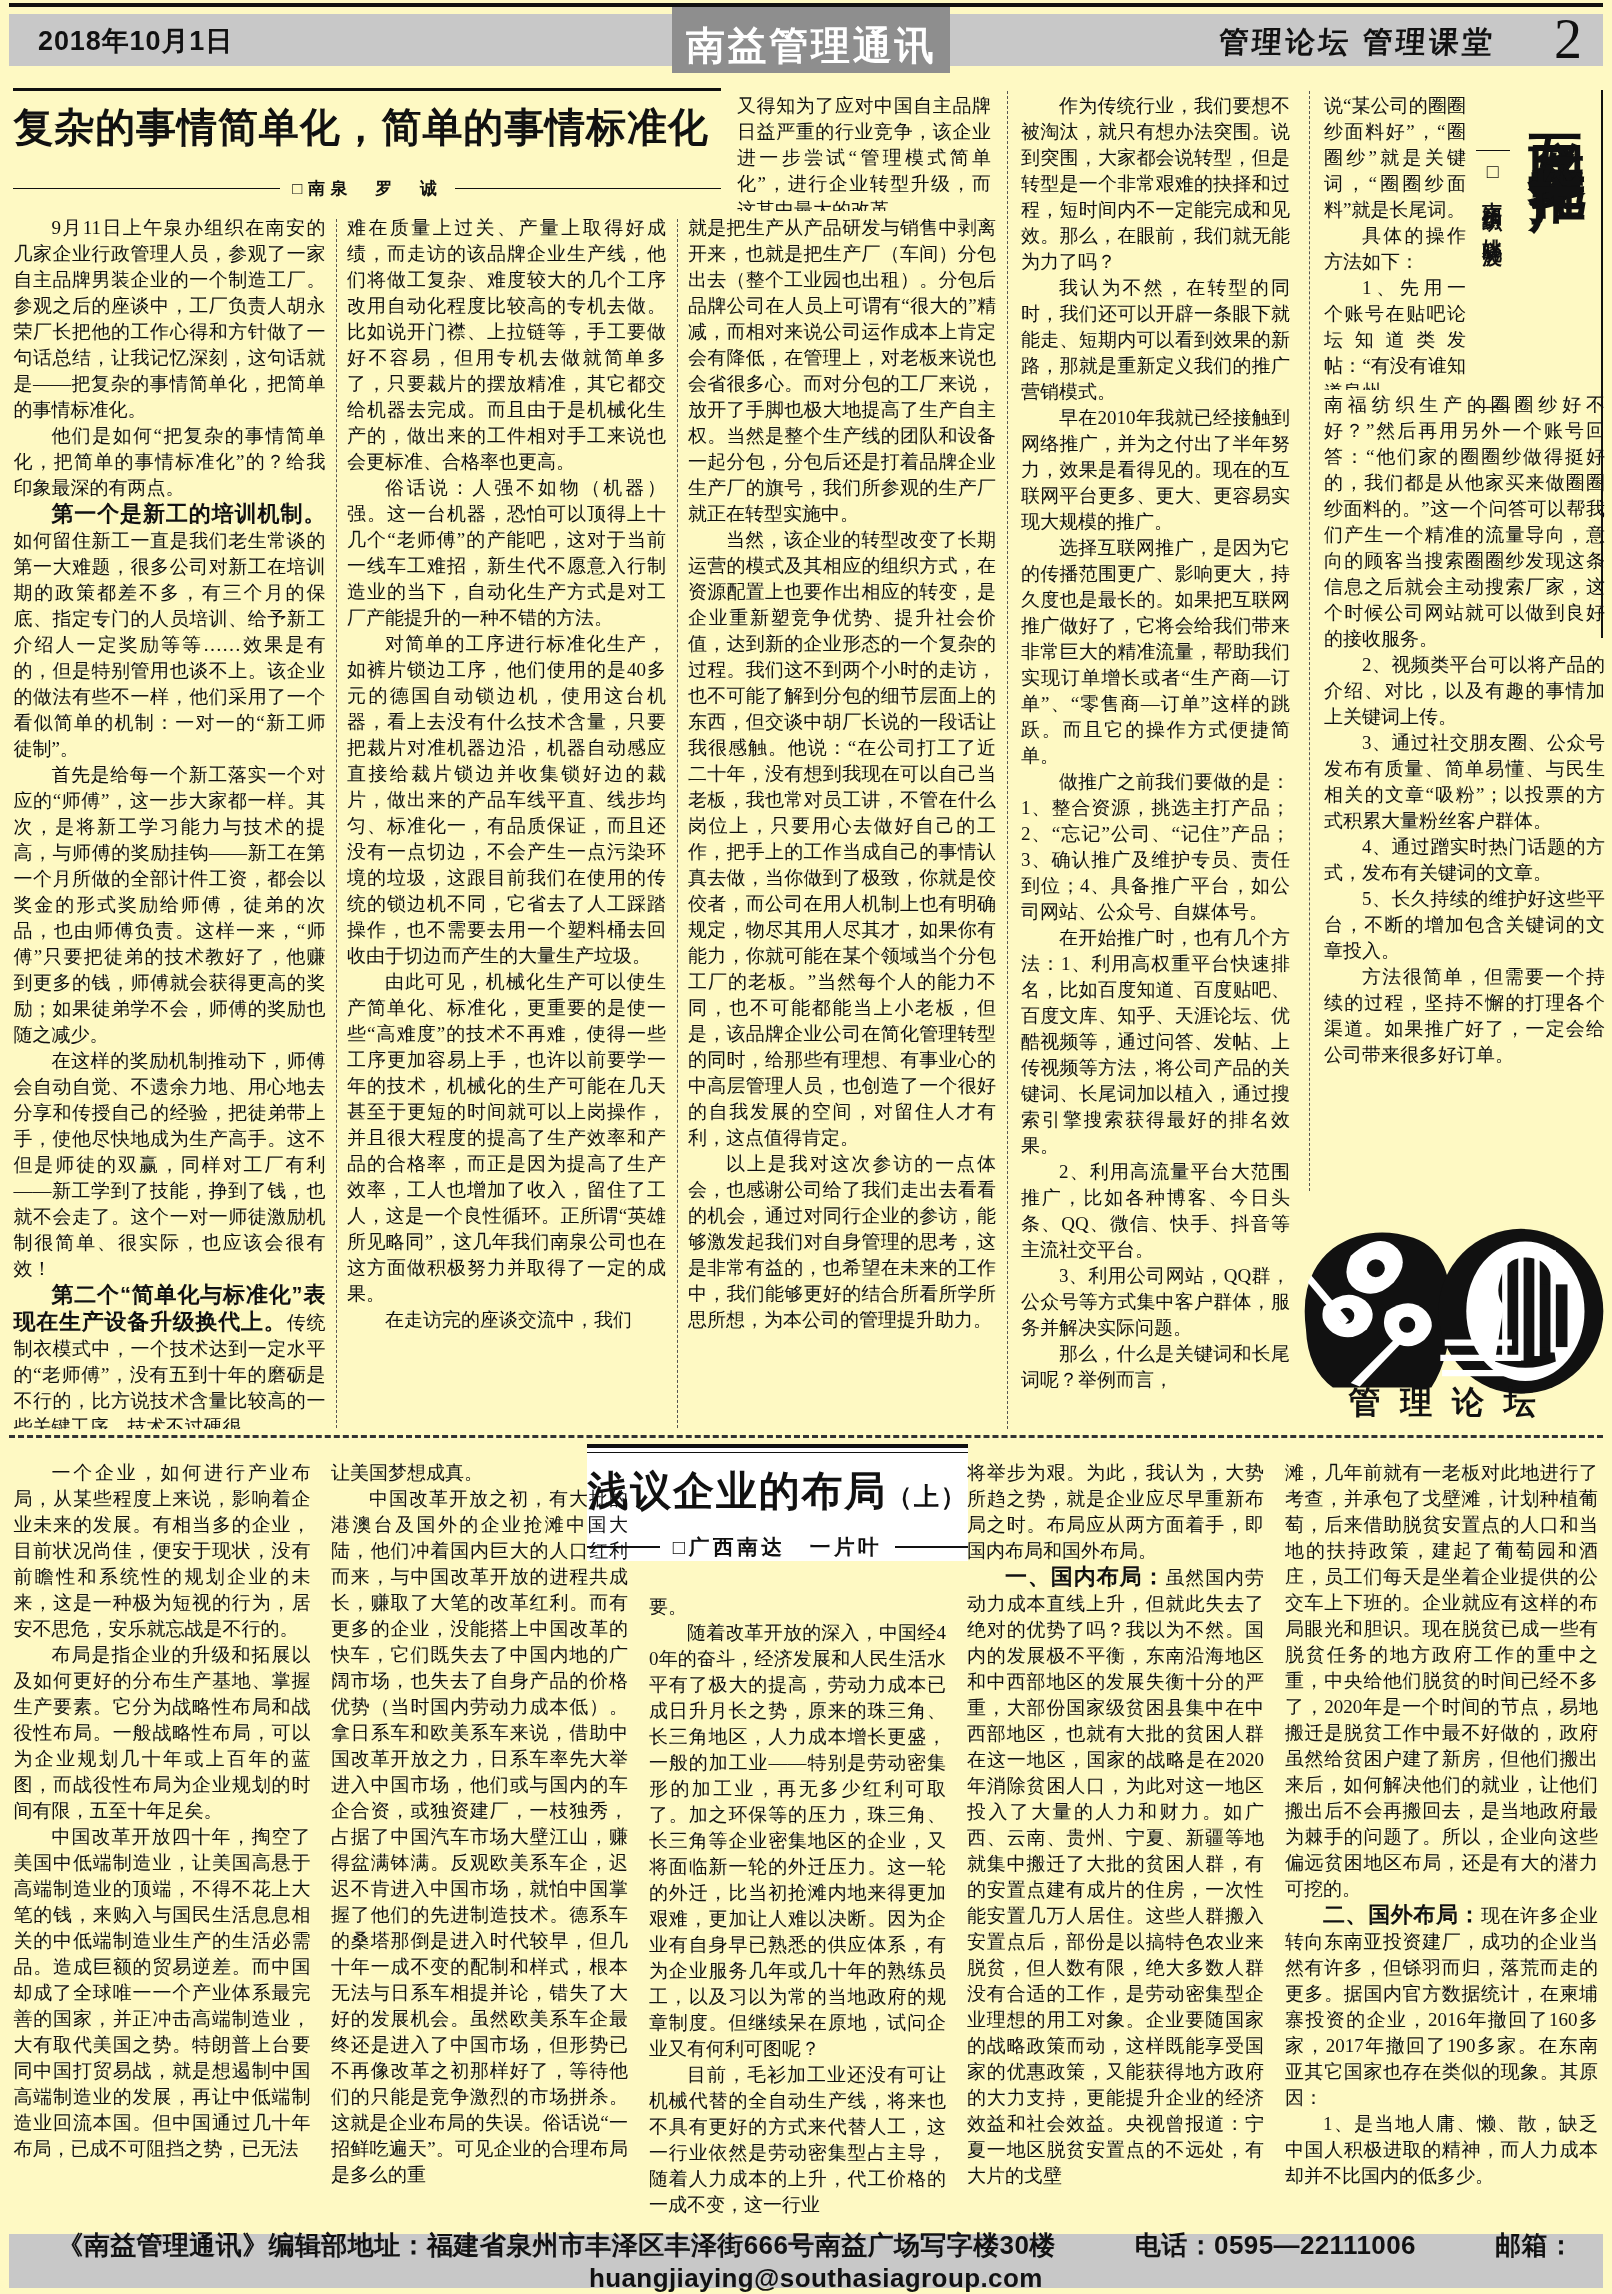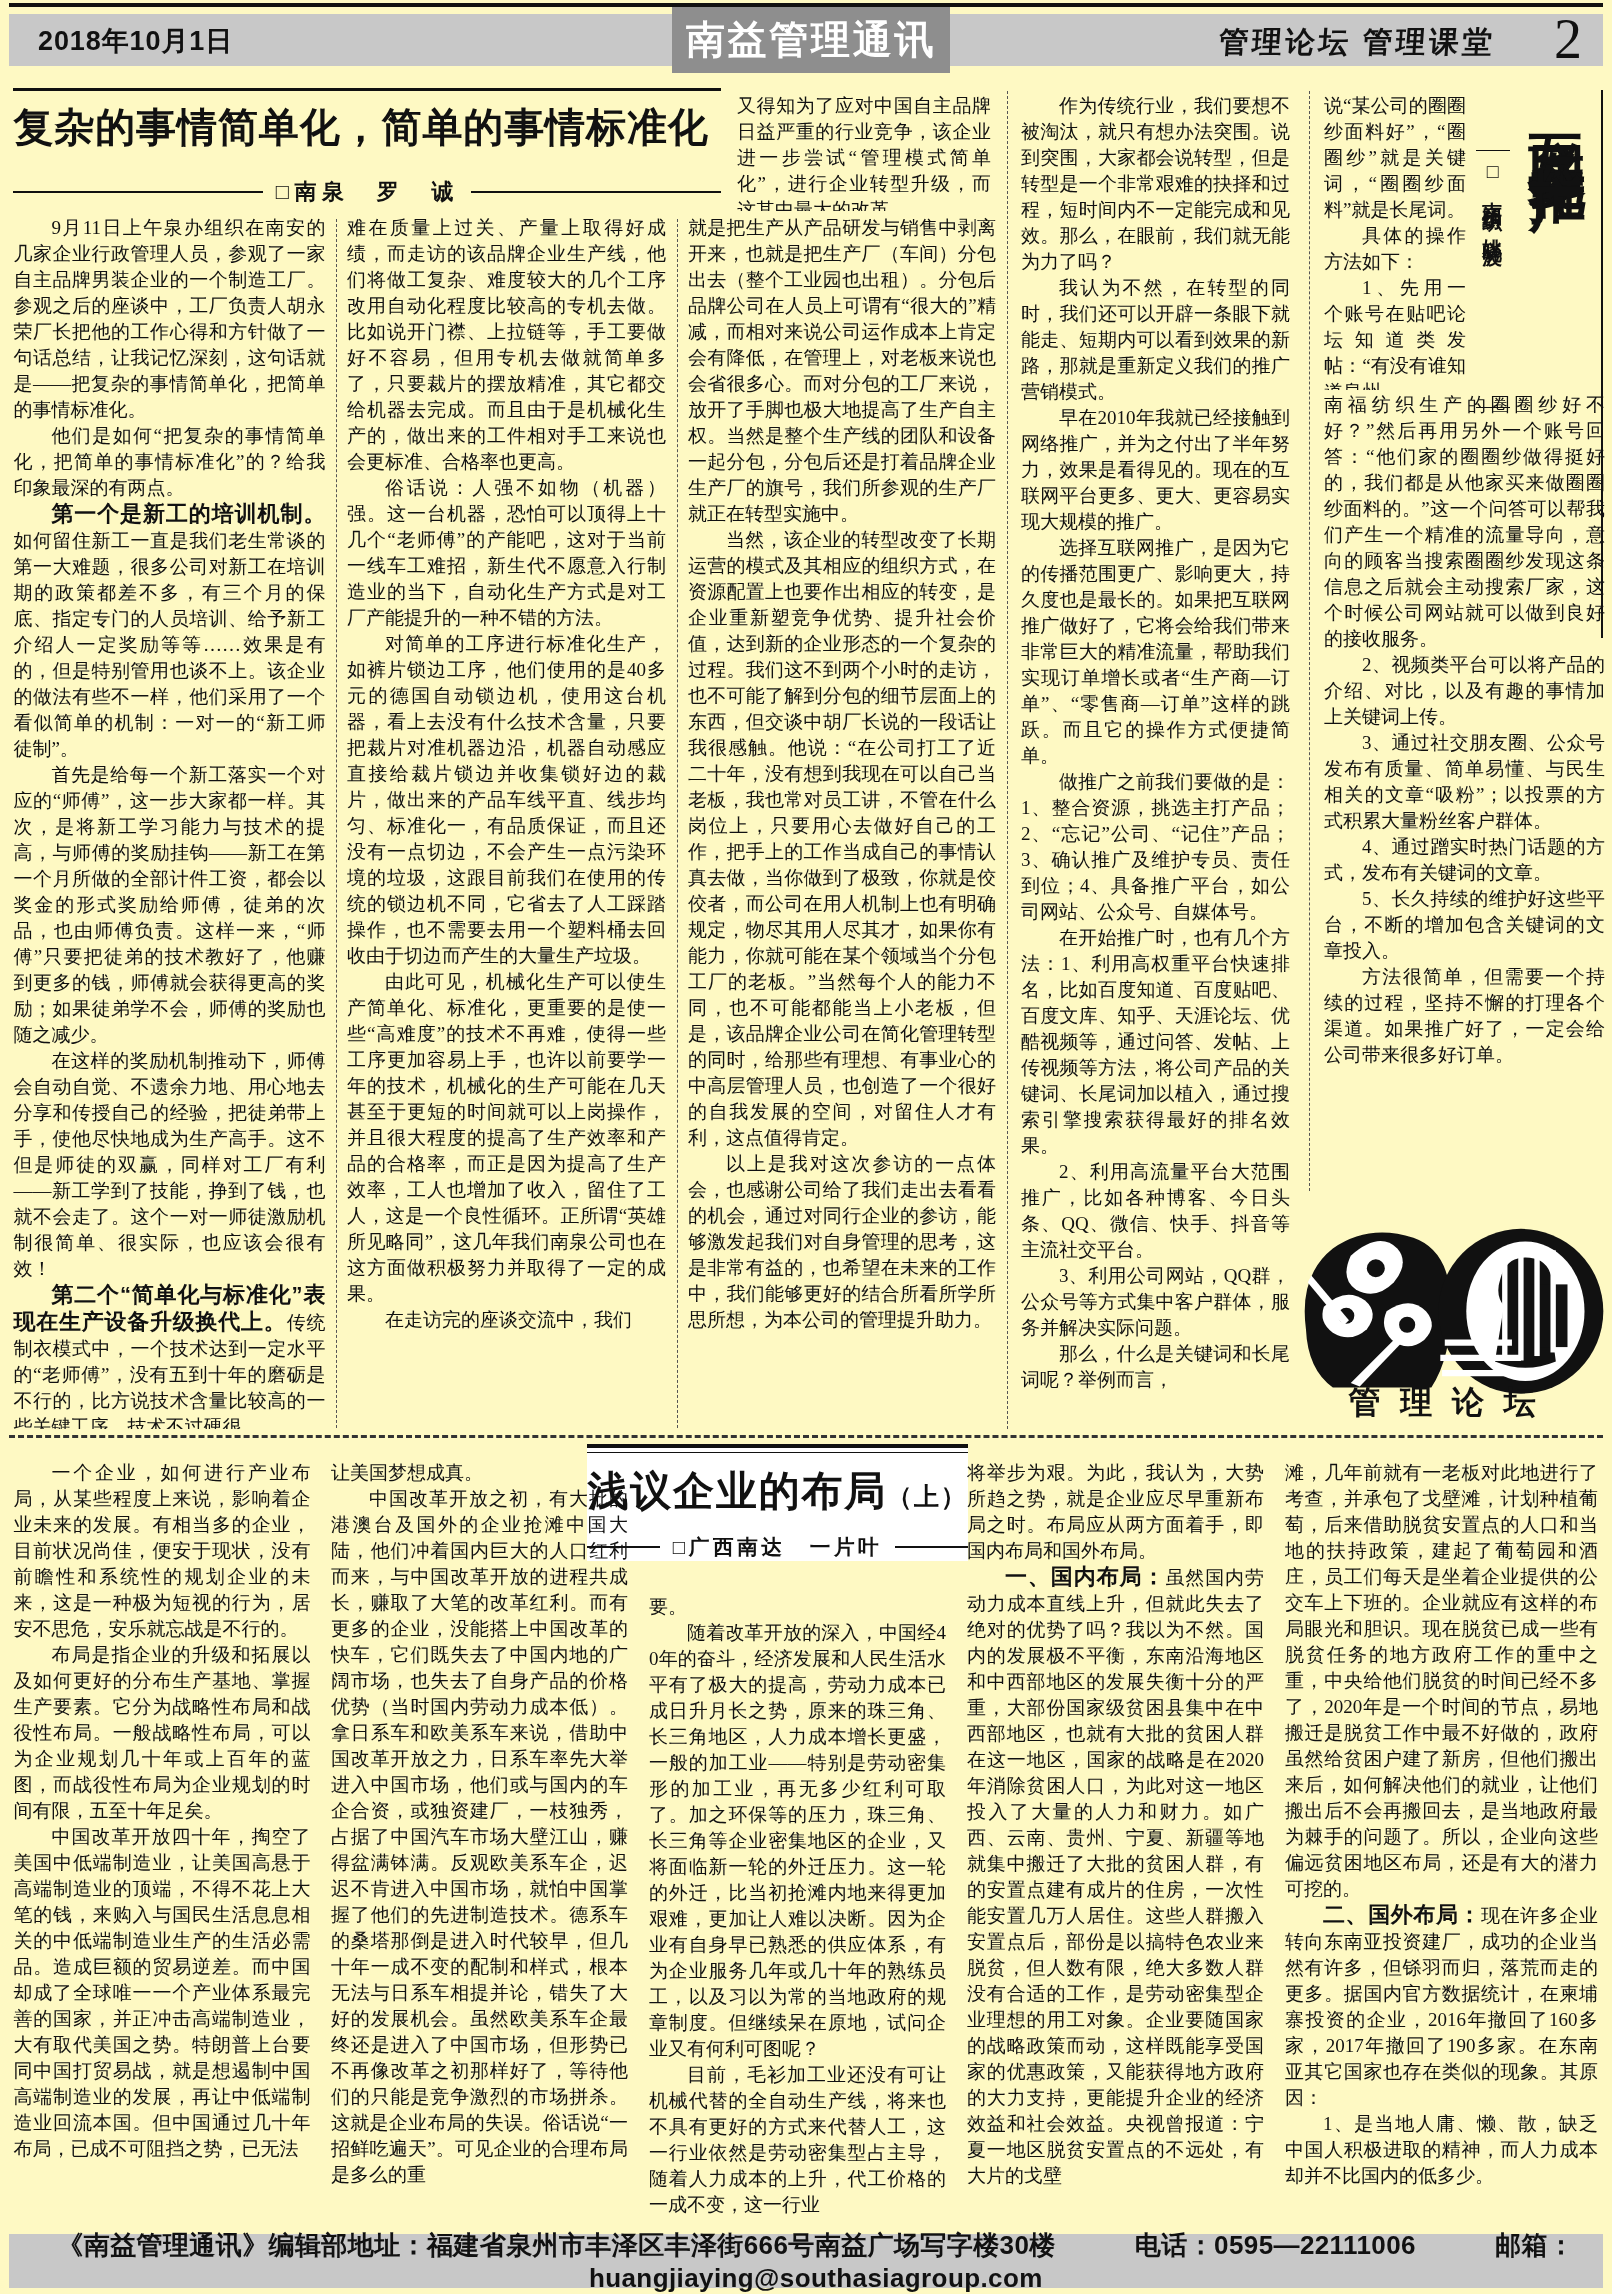--- a/index.html
+++ b/index.html
@@ -6,33 +6,33 @@
   #page{position:relative;width:1612px;height:2294px;background:#fef9c3;margin:0 auto;
         font-family:"Liberation Serif","DejaVu Serif",serif;color:#111;overflow:hidden;}
   .abs{position:absolute;}
   
   .topline{left:9px;top:2.7px;width:1594px;height:4.5px;background:#111;}
   .bar{background:#c8c8c8;}
   #hdrbar{left:9px;top:14.3px;width:1594px;height:52px;}
   #date{left:38px;top:23px;font-family:"Liberation Sans","DejaVu Sans",sans-serif;
         font-weight:bold;font-size:27px;letter-spacing:0.9px;}
   #mastbox{left:672px;top:7.2px;width:278px;height:66px;background:#8e8e8e;
-           display:flex;align-items:center;justify-content:center;}
+           display:flex;align-items:flex-end;justify-content:center;}
   #mastbox span{color:#fff;font-size:39px;font-weight:bold;letter-spacing:2.7px;}
   #seclabels{right:116px;top:21.5px;position:absolute;font-size:29.6px;font-weight:bold;
              letter-spacing:3.6px;transform:skewX(-4deg);}
   #pagenum{right:30px;top:7.2px;position:absolute;font-size:56px;font-weight:normal;}
   
   .rule{background:#111;}
   #a1-toprule{left:13.4px;top:88px;width:708px;height:2.7px;}
   #a1-headline{left:13.4px;top:100px;width:708px;font-size:40px;font-weight:bold;
                letter-spacing:0.9px;white-space:nowrap;}
   .bylinerow{display:flex;align-items:center;gap:12.5px;}
   .bylinerow .ln{flex:1;height:1.8px;background:#111;}
-  .bylinerow .by{font-size:22px;font-weight:bold;letter-spacing:5.4px;white-space:nowrap;}
+  .bylinerow .by{font-size:17px;font-weight:bold;letter-spacing:5.4px;white-space:nowrap;}
   #a1-byline{left:13.4px;top:177px;width:708px;}
   .col{font-size:19px;line-height:26px;text-align:justify;word-break:break-all;
        overflow:hidden;}
   .col p{margin:0;text-indent:2em;}
   .col p.cont{text-indent:0;}
   .col b{font-family:"Liberation Sans","DejaVu Sans",sans-serif;font-size:22px;}
   #a1c1{left:13.4px;top:215px;width:312px;height:1214px;}
   #a1c2{left:347px;top:215px;width:319px;height:1214px;}
   #a1c3w{left:737px;top:93px;width:254px;height:118px;}
   #a1c3{left:688px;top:215px;width:308px;height:1214px;}

